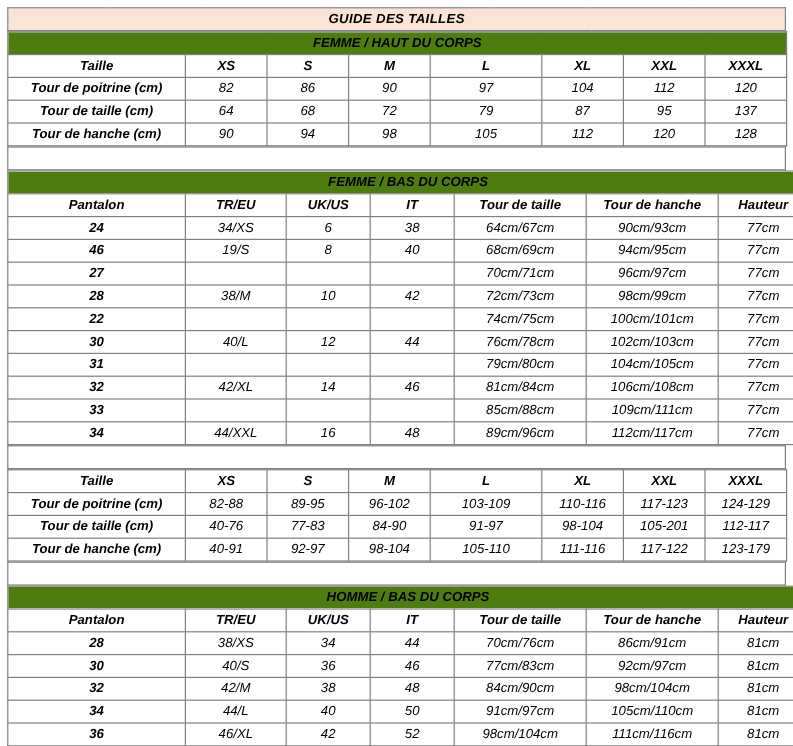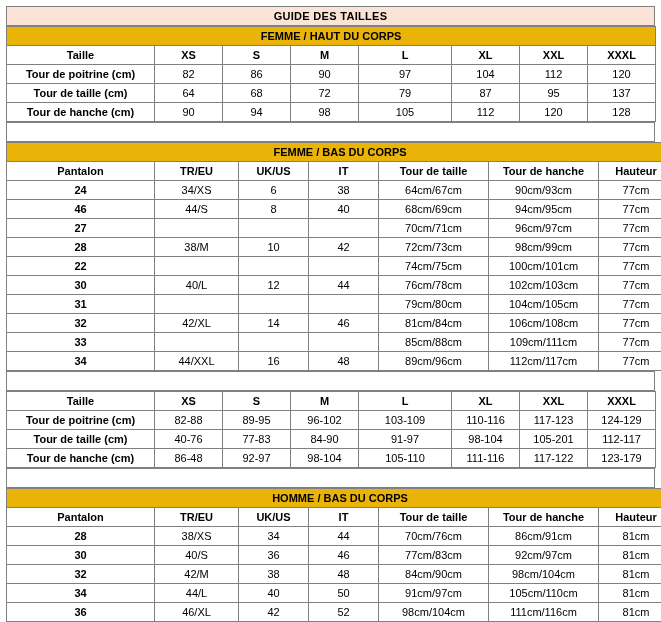--- a/index.html
+++ b/index.html
@@ -12,20 +12,21 @@
     height: 622px;
     font-family: "Liberation Sans", sans-serif;
     font-size: 11px;
     color: #000000;
   }
   .page {
     width: 661px;
     height: 622px;
     box-sizing: border-box;
     padding: 6px 6px 4px 6px;
+    font-style: italic;
   }
   table.grid {
     border-collapse: collapse;
     width: 649px;
     table-layout: fixed;
   }
   table.grid td {
     border: 1px solid #808080;
     text-align: center;
     vertical-align: middle;
@@ -37,21 +38,21 @@
     white-space: nowrap;
   }
   .title-cell {
     background: #fbe4d5;
     font-weight: bold;
     font-size: 13.5px;
     height: 26px;
     letter-spacing: .3px;
   }
   .section-cell {
-    background: #eab308;
+    background: #4d7c0f;
     font-weight: bold;
     font-size: 12px;
     height: 21px;
   }
   .hdr {
     font-weight: bold;
   }
   .rowlabel {
     font-weight: bold;
     text-align: left;
@@ -173,21 +174,21 @@
           <td class="rowlabel-c">24</td>
           <td>34/XS</td>
           <td>6</td>
           <td>38</td>
           <td>64cm/67cm</td>
           <td>90cm/93cm</td>
           <td>77cm</td>
         </tr>
         <tr>
           <td class="rowlabel-c">46</td>
-          <td>44/S</td>
+          <td>19/S</td>
           <td>8</td>
           <td>40</td>
           <td>68cm/69cm</td>
           <td>94cm/95cm</td>
           <td>77cm</td>
         </tr>
         <tr>
           <td class="rowlabel-c">27</td>
           <td></td>
           <td></td>
@@ -307,21 +308,21 @@
           <td>40-76</td>
           <td>77-83</td>
           <td>84-90</td>
           <td>91-97</td>
           <td>98-104</td>
           <td>105-201</td>
           <td>112-117</td>
         </tr>
         <tr>
           <td class="rowlabel">Tour de hanche (cm)</td>
-          <td>86-48</td>
+          <td>40-91</td>
           <td>92-97</td>
           <td>98-104</td>
           <td>105-110</td>
           <td>111-116</td>
           <td>117-122</td>
           <td>123-179</td>
         </tr>
       </tbody>
   </table>
 

